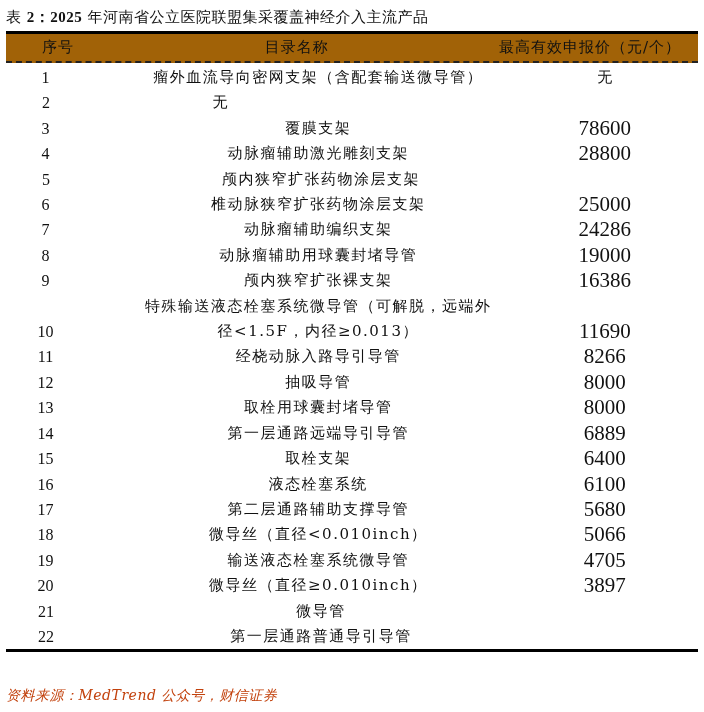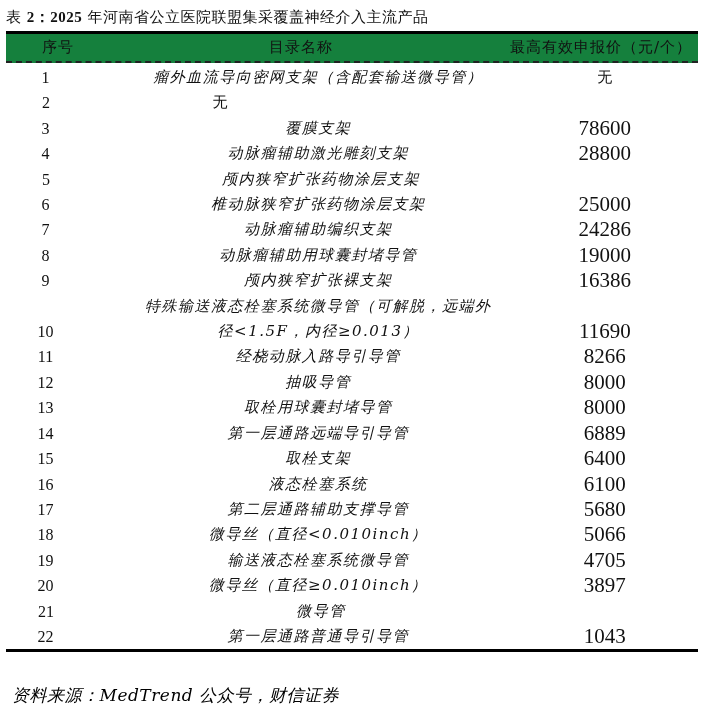--- a/index.html
+++ b/index.html
@@ -34,31 +34,31 @@
       top: 31px;
       width: 692px;
     }
     .top-rule {
       height: 3px;
       background: #000000;
     }
     .header-row {
       display: flex;
       height: 27px;
-      background: #15803d;
+      background: #a16207;
       align-items: center;
       font-size: 15px;
       letter-spacing: 1px;
       border-bottom: 2px dashed #222222;
     }
     .col-idx { width: 100px; text-align: center; }
     .col-name { width: 390px; text-align: center; }
     .col-price { width: 202px; text-align: center; }
     .header-row .col-idx { text-align: left; padding-left: 36px; width: 64px; }
-    .header-row .col-price { text-align: right; padding-right: 6px; width: 196px; }
+    .header-row .col-price { text-align: right; padding-right: 17px; width: 196px; }
 
     .rows { padding-top: 2px; }
     .row {
       display: flex;
       align-items: flex-end;
       font-size: 15px;
     }
     .row .cell {
       line-height: 25.4px;
     }
@@ -82,36 +82,35 @@
       text-align: center;
       padding-left: 0;
     }
     .row .col-price.cjk {
       font-family: "DejaVu Serif", serif;
       font-size: 15px;
     }
     .name-line {
       display: block;
       line-height: 25.4px;
-      font-style: italic;
     }
     .bottom-rule {
       height: 3px;
       background: #000000;
       margin-top: 0px;
     }
     .footnote {
       position: absolute;
-      left: 12px;
+      left: 6px;
       top: 685px;
-      font-size: 17px;
+      font-size: 14px;
       font-style: italic;
       line-height: 20px;
       letter-spacing: 0.5px;
-      color: #000000;
+      color: #c2410c;
     }
   </style>
 </head>
 <body>
 
 <div class="title">
   <span>表</span>
   <span class="num">2：2025</span>
   <span>年河南省公立医院联盟集采覆盖神经介入主流产品</span>
 </div>
@@ -265,19 +264,18 @@
         <div class="cell col-idx">21</div>
         <div class="cell col-name">
           <span class="name-line">微导管</span>
         </div>
       </div>
       <div class="row">
         <div class="cell col-idx">22</div>
         <div class="cell col-name">
           <span class="name-line">第一层通路普通导引导管</span>
         </div>
-        <div class="cell col-price">1043</div>
       </div>
     </div>
   <div class="bottom-rule"></div>
 </div>
 
 <div class="footnote">资料来源：MedTrend 公众号，财信证券</div>
 
 </body></html>

